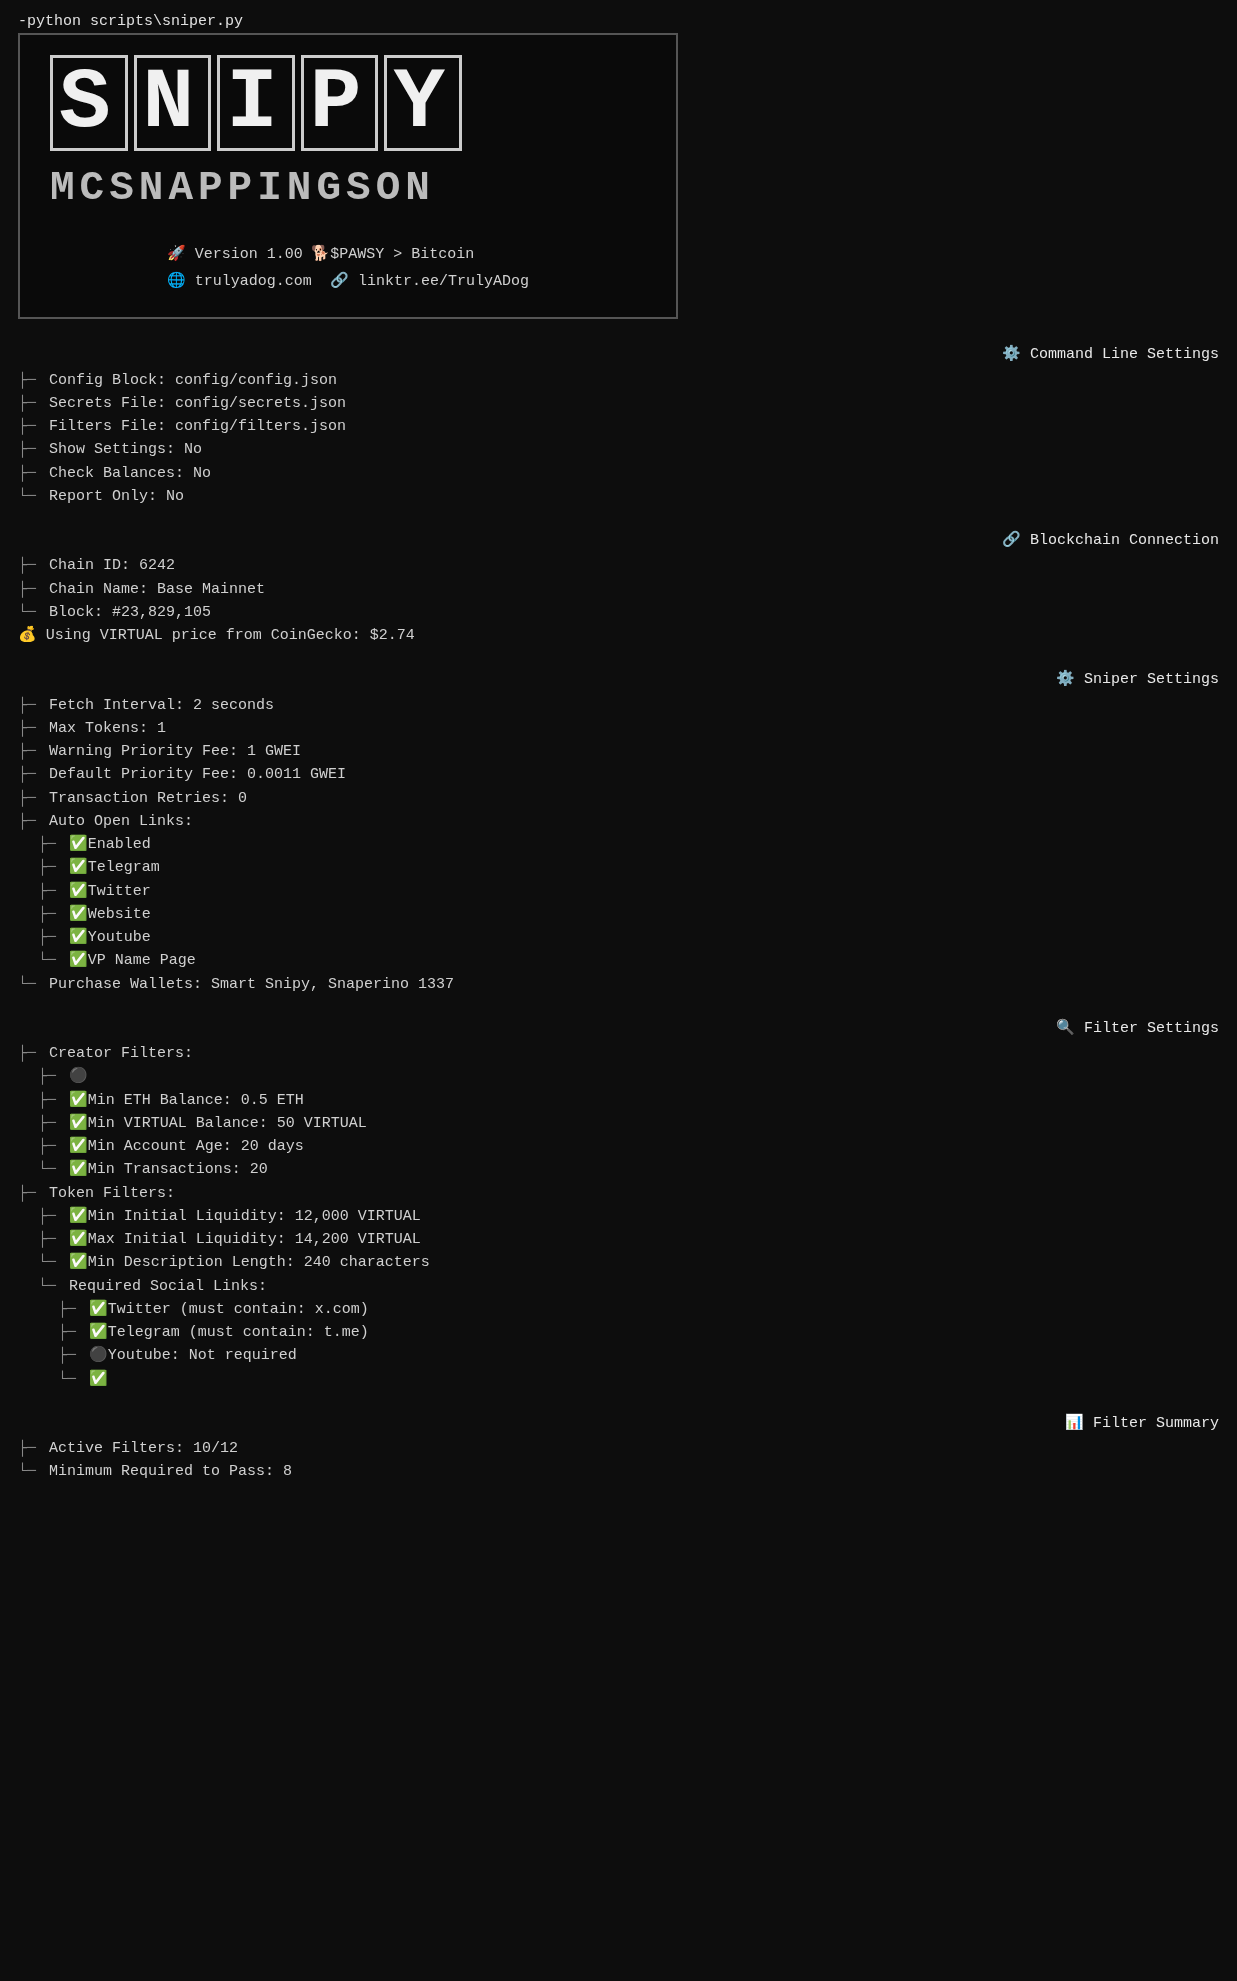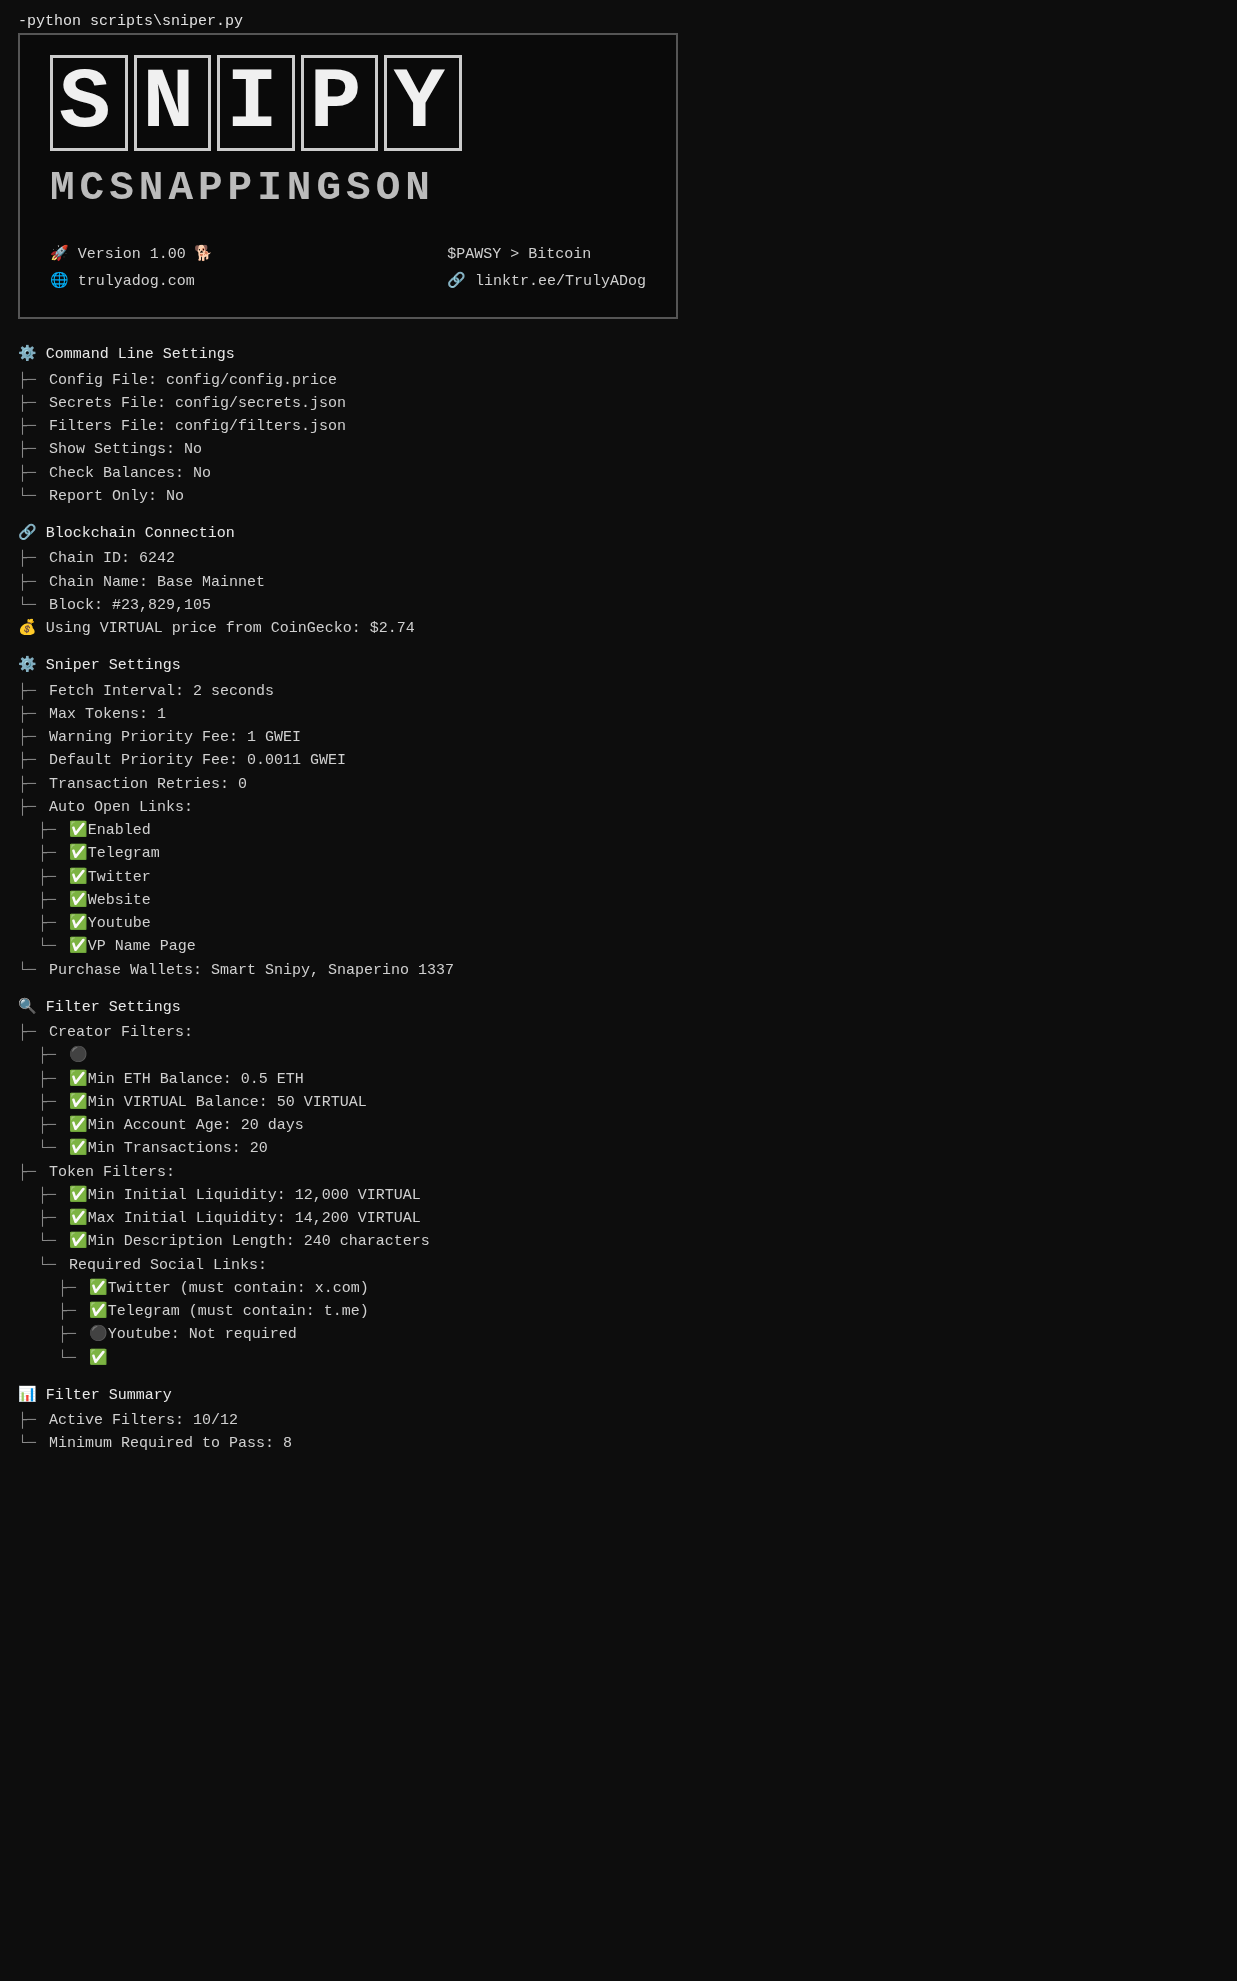--- a/index.html
+++ b/index.html
@@ -16,21 +16,21 @@
     .banner-box {
       border: 2px solid #555;
       padding: 20px 30px 24px 30px;
       margin-bottom: 24px;
       background: #0a0a0a;
       width: 660px;
     }
 
     .banner-meta {
       display: flex;
-      justify-content: space-between;
+      justify-content: center;
       font-size: 15px;
       color: #d0d0d0;
     }
 
     .banner-meta-left, .banner-meta-right {
       display: flex;
       flex-direction: column;
       gap: 4px;
     }
 
@@ -55,21 +55,22 @@
       white-space: pre;
       flex-shrink: 0;
     }
 
     .indent1 { padding-left: 20px; }
     .indent2 { padding-left: 40px; }
 
     .check-green { color: #22cc44; }
 
     .section-gap {
-      margin-top: 14px;
+      margin-top: 21px;
+      text-align: right;
     }
   </style>
 </head>
 <body>
 
 <div>
   <span>-python scripts\sniper.py</span>
 </div>
 
 <div class="banner-box">
@@ -99,21 +100,21 @@
     </div>
   </div>
 </div>
 
 <div class="section section-gap">
   <div class="section-header">
     <span>⚙️  Command Line Settings</span>
   </div>
   <div class="line">
     <span class="prefix">├─ </span>
-    <span>Config File: config/config.price</span>
+    <span>Config Block: config/config.json</span>
   </div>
   <div class="line">
     <span class="prefix">├─ </span>
     <span>Secrets File: config/secrets.json</span>
   </div>
   <div class="line">
     <span class="prefix">├─ </span>
     <span>Filters File: config/filters.json</span>
   </div>
   <div class="line">

